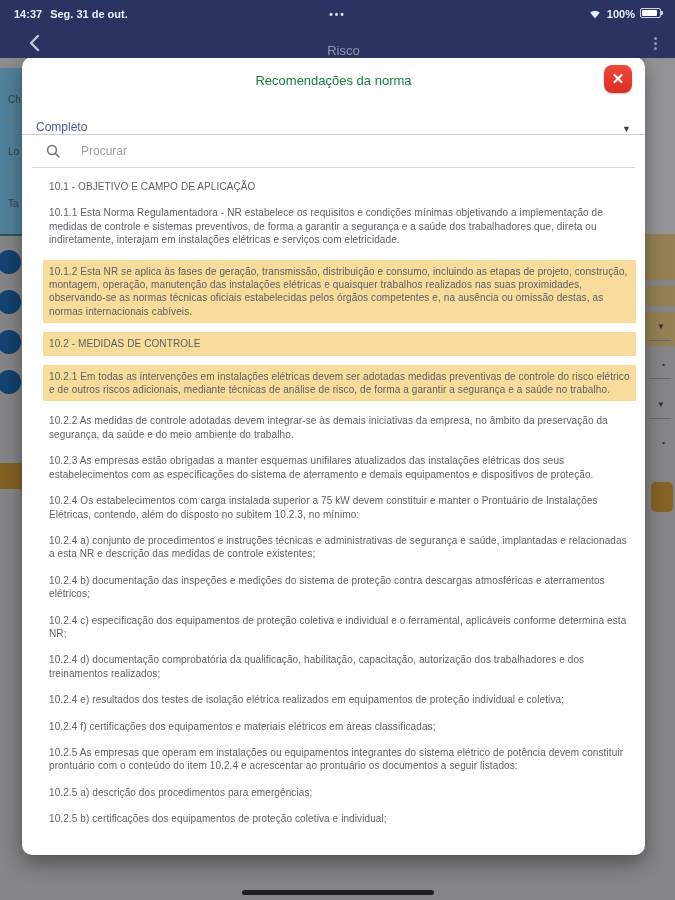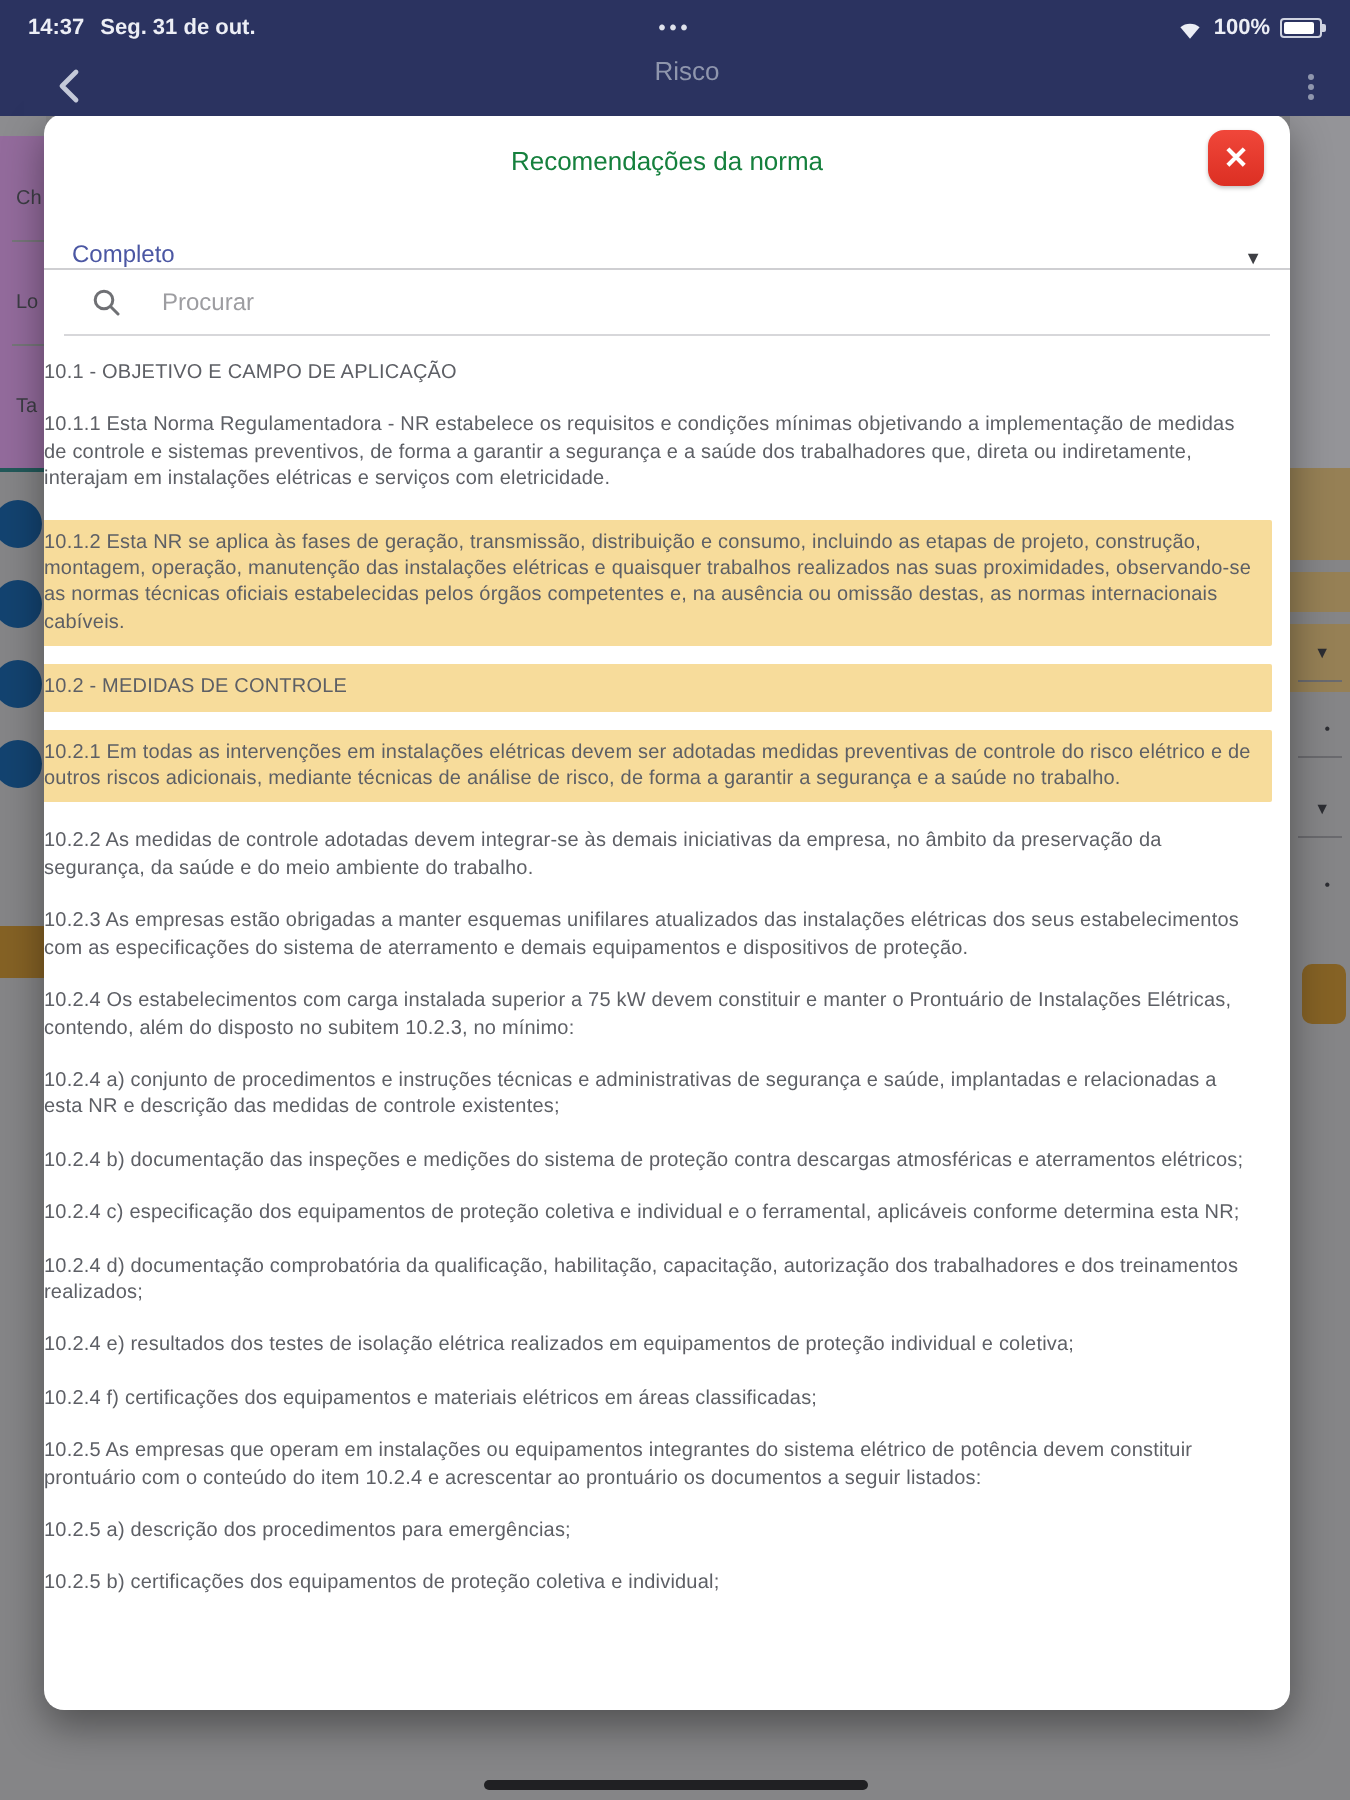--- a/index.html
+++ b/index.html
@@ -7,44 +7,44 @@
               font-family:"Liberation Sans", sans-serif; }
   .screen { position:relative; width:675px; height:900px; }
 
   
   .statusbar { position:absolute; top:0; left:0; right:0; height:28px;
                background:#2b3360; color:#eceef5; display:flex; align-items:center;
                padding:0 14px; font-size:11px; font-weight:bold; z-index:40; }
   .sb-left { display:flex; gap:8px; align-items:center; }
   .sb-center { position:absolute; left:0; right:0; text-align:center; letter-spacing:2px;
                font-size:10px; color:#dfe2ec; }
-  .sb-right { margin-left:auto; display:flex; align-items:center; gap:5px; z-index:1; }
+  .sb-right { margin-left:auto; display:flex; align-items:flex-start; gap:5px; z-index:1; }
   .wifi-svg { display:block; }
   .battery { width:21px; height:10px; border:1px solid #cfd3e0; border-radius:2px;
              position:relative; }
   .battery::after { content:""; position:absolute; right:-3px; top:2px; width:2px; height:4px;
                     background:#cfd3e0; border-radius:0 1px 1px 0; }
   .battery-fill { position:absolute; left:1px; top:1px; bottom:1px; width:15px;
                   background:#ffffff; border-radius:1px; }
 
   
   .navbar { position:absolute; top:28px; left:12px; right:0; height:30px; background:#2b3360;
-            display:flex; align-items:flex-start; z-index:40; }
+            display:flex; align-items:flex-end; z-index:40; }
   .nav-back { width:44px; height:30px; display:flex; align-items:center; justify-content:center;
               cursor:pointer; }
   .nav-title { position:absolute; left:0; right:0; text-align:center; color:#8f96ad;
                font-size:13px; }
   .nav-menu { margin-left:auto; width:40px; height:30px; display:flex; flex-direction:column;
               gap:2px; align-items:center; justify-content:center; cursor:pointer; z-index:1; }
   .nav-menu i { width:3px; height:3px; border-radius:50%; background:#8f96ad; }
 
   
   .backdrop { position:absolute; top:58px; left:0; right:0; bottom:0; background:#d8d8d8;
               z-index:1; }
-  .bd-card-left { position:absolute; left:0; top:0; width:23px; height:178px; background:#f0abfc;
+  .bd-card-left { position:absolute; left:0; top:0; width:23px; height:178px; background:#7dd3fc;
                   border-top:10px solid #e3e3e6; }
   .bd-field { position:absolute; left:8px; color:#5a5c64; font-size:10px; }
   .bd-line-left { position:absolute; left:6px; width:17px; height:1px; background:#bdbdc2; }
   .bd-teal-line { position:absolute; left:0; top:176px; width:23px; height:2px; background:#2e8c8a; }
   .bd-badge { position:absolute; left:-3px; width:24px; height:24px; border-radius:50%;
               background:#1467b0; }
   .bd-orange-left { position:absolute; left:0; top:405px; width:23px; height:26px;
                     background:#d79b2f; }
   .bd-card-right { position:absolute; right:0; top:0; width:30px; height:192px; background:#f2f2f4; }
   .bd-yellow { position:absolute; right:0; width:30px; background:#f4cf82; }
@@ -70,21 +70,21 @@
                 display:flex; align-items:flex-end; padding:0 14px; cursor:pointer; }
   .filter-value { color:#4b57a3; font-size:12px; }
   .filter-caret { margin-left:auto; color:#3e3f44; font-size:9px; }
   .search-row { position:relative; flex:0 0 auto; height:33px; margin:0 10px;
                 border-bottom:1px solid #d7d7da; display:flex; align-items:center; gap:21px;
                 padding:0 14px; }
   .search-input { border:none; outline:none; flex:1; font-size:12px; color:#45464a;
                   font-family:"Liberation Sans", sans-serif; background:transparent; }
   .search-input::placeholder { color:#9d9da1; }
 
-  .norm-list { flex:1; overflow:hidden; padding:12px 15px 0 0; }
+  .norm-list { flex:1; overflow:hidden; padding:12px 15px 0 27px; }
   .norm-item { font-size:10px; line-height:13.4px; color:#5d5f65; margin-bottom:13px;
                letter-spacing:0.1px; }
   .norm-item.hl { background:#f7dc9b; padding:5px 6px; margin-left:-6px; margin-right:-6px;
                   border-radius:1px; margin-bottom:9px; }
   .norm-item.hl + .norm-item:not(.hl) { margin-top:13px; }
 
   
   .home-indicator { position:absolute; left:50%; transform:translateX(-50%); bottom:5px;
                     width:192px; height:5px; border-radius:3px; background:#202023; z-index:20;
                     cursor:pointer; }

